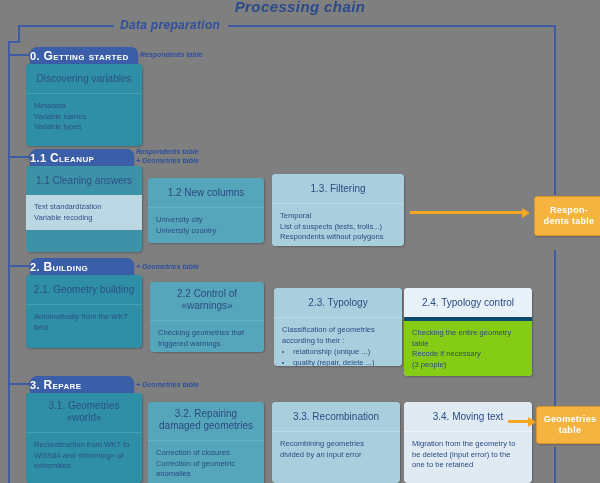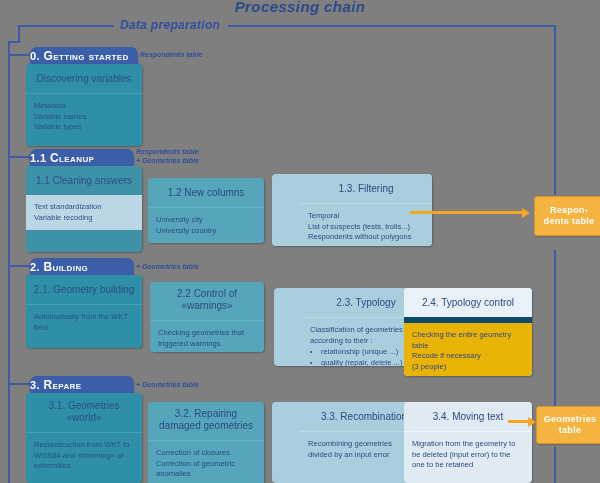--- a/index.html
+++ b/index.html
@@ -77,31 +77,31 @@
   .tone-a .card-body{background:#2e8fa6;color:#2d4f86;border-top:1px solid #46a0b4;}
   
   .tone-b{background:#3e92a8;}
   .tone-b .card-title{background:#3e92a8;color:#2d4f86;}
   .tone-b .card-body{background:#bcd7e4;color:#2f4f86;}
   
   .tone-c{background:#55a6ba;}
   .tone-c .card-title{background:#55a6ba;color:#2c4a80;}
   .tone-c .card-body{background:#55a6ba;color:#2c4a80;border-top:1px solid #67b2c3;}
   
-  .tone-d{background:#a9cfdf;padding-left:28px;}
+  .tone-d{background:#a9cfdf;}
   .tone-d .card-title{background:#a9cfdf;color:#2c4a80;}
   .tone-d .card-body{background:#a9cfdf;color:#2c4a80;border-top:1px solid #bbdae7;}
   
   .tone-e{background:#dfeaf3;}
   .tone-e .card-title{background:#dfeaf3;color:#2c4a80;}
   .tone-e .card-body{background:#dfeaf3;color:#2c4a80;border-top:1px solid #eef4f9;}
   
   .tone-f{background:#e8f1f7;}
   .tone-f .card-title{background:#e8f1f7;color:#2c4a80;}
-  .tone-f .card-body{background:#eab308;color:#2c4a80;border-top:6px solid #0c4a6e;}
+  .tone-f .card-body{background:#84cc16;color:#2c4a80;border-top:4px solid #0c4a6e;}
 
   
   .out-box{
     position:absolute;
     background:#f5b33f;
     border:1px solid #d9922c;
     border-radius:3px;
     color:#ffffff;
     font-size:9px;font-weight:bold;
     letter-spacing:.3px;

